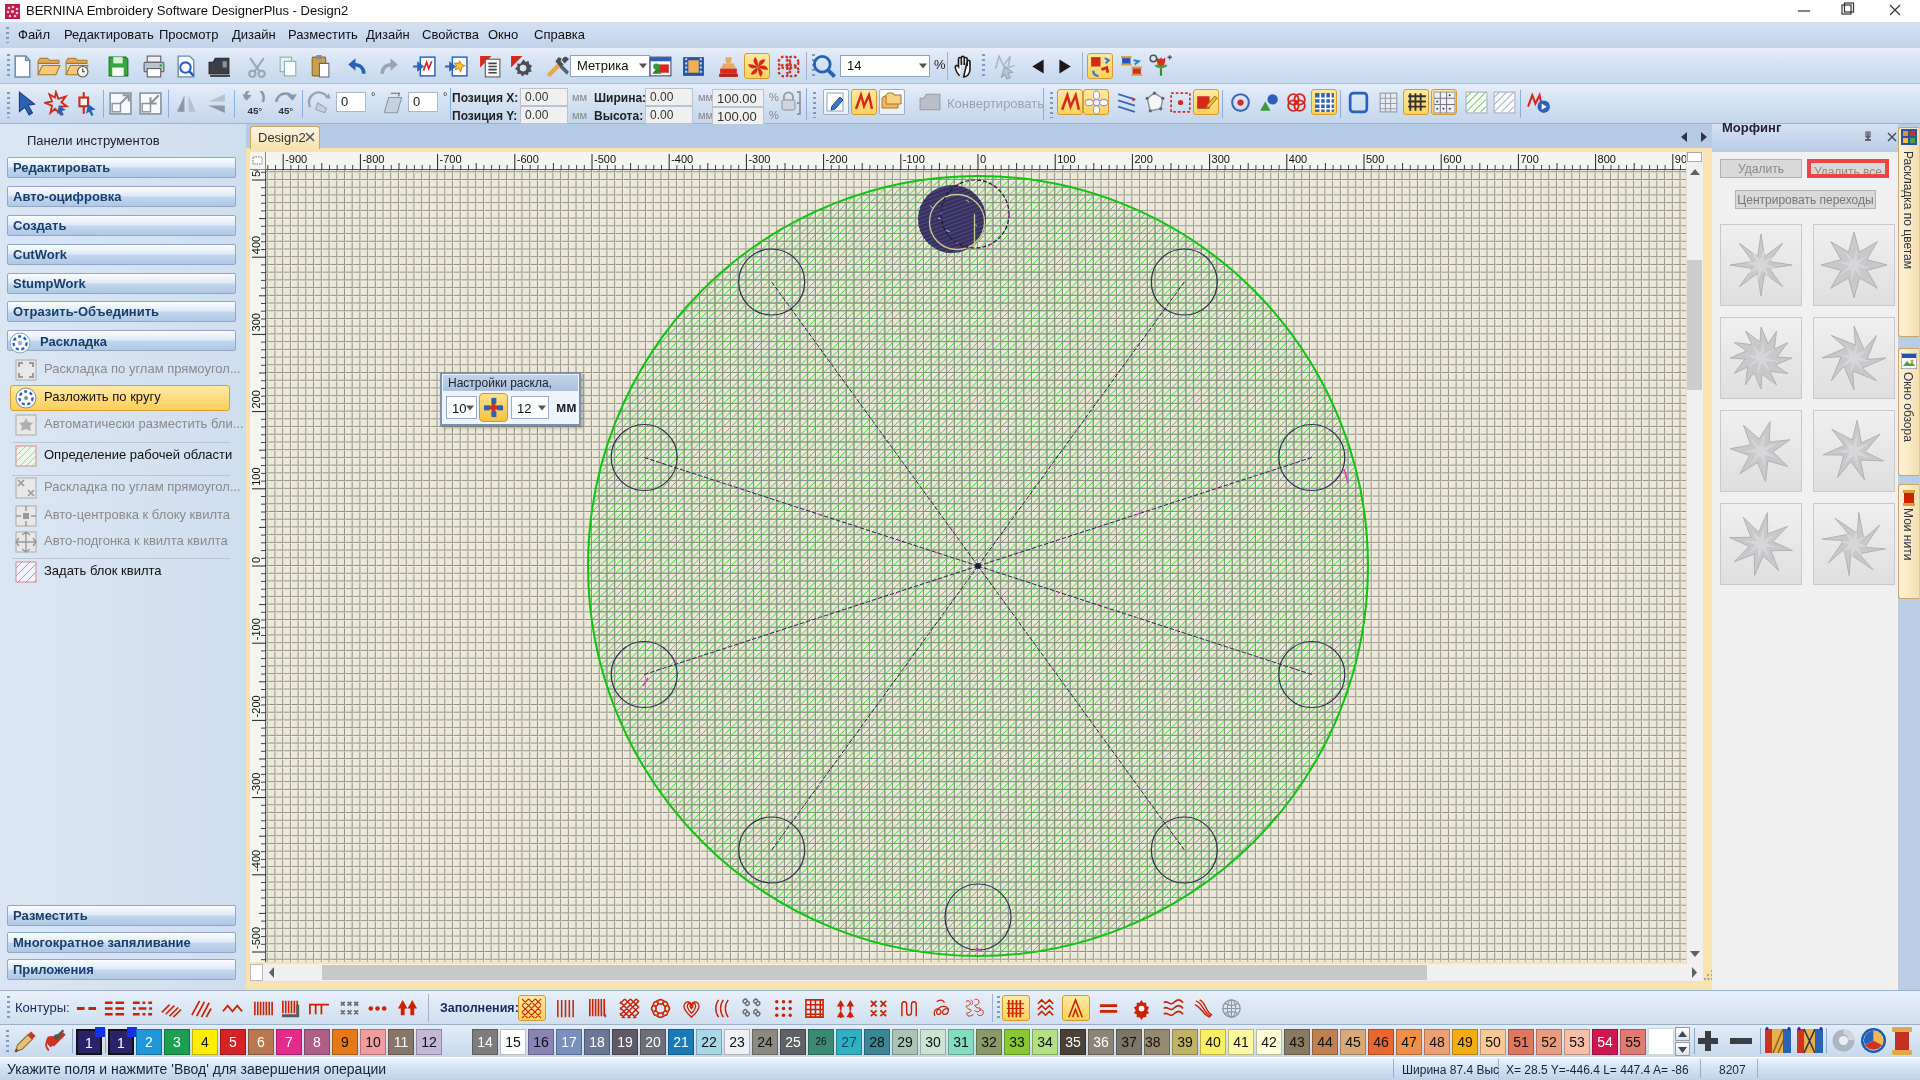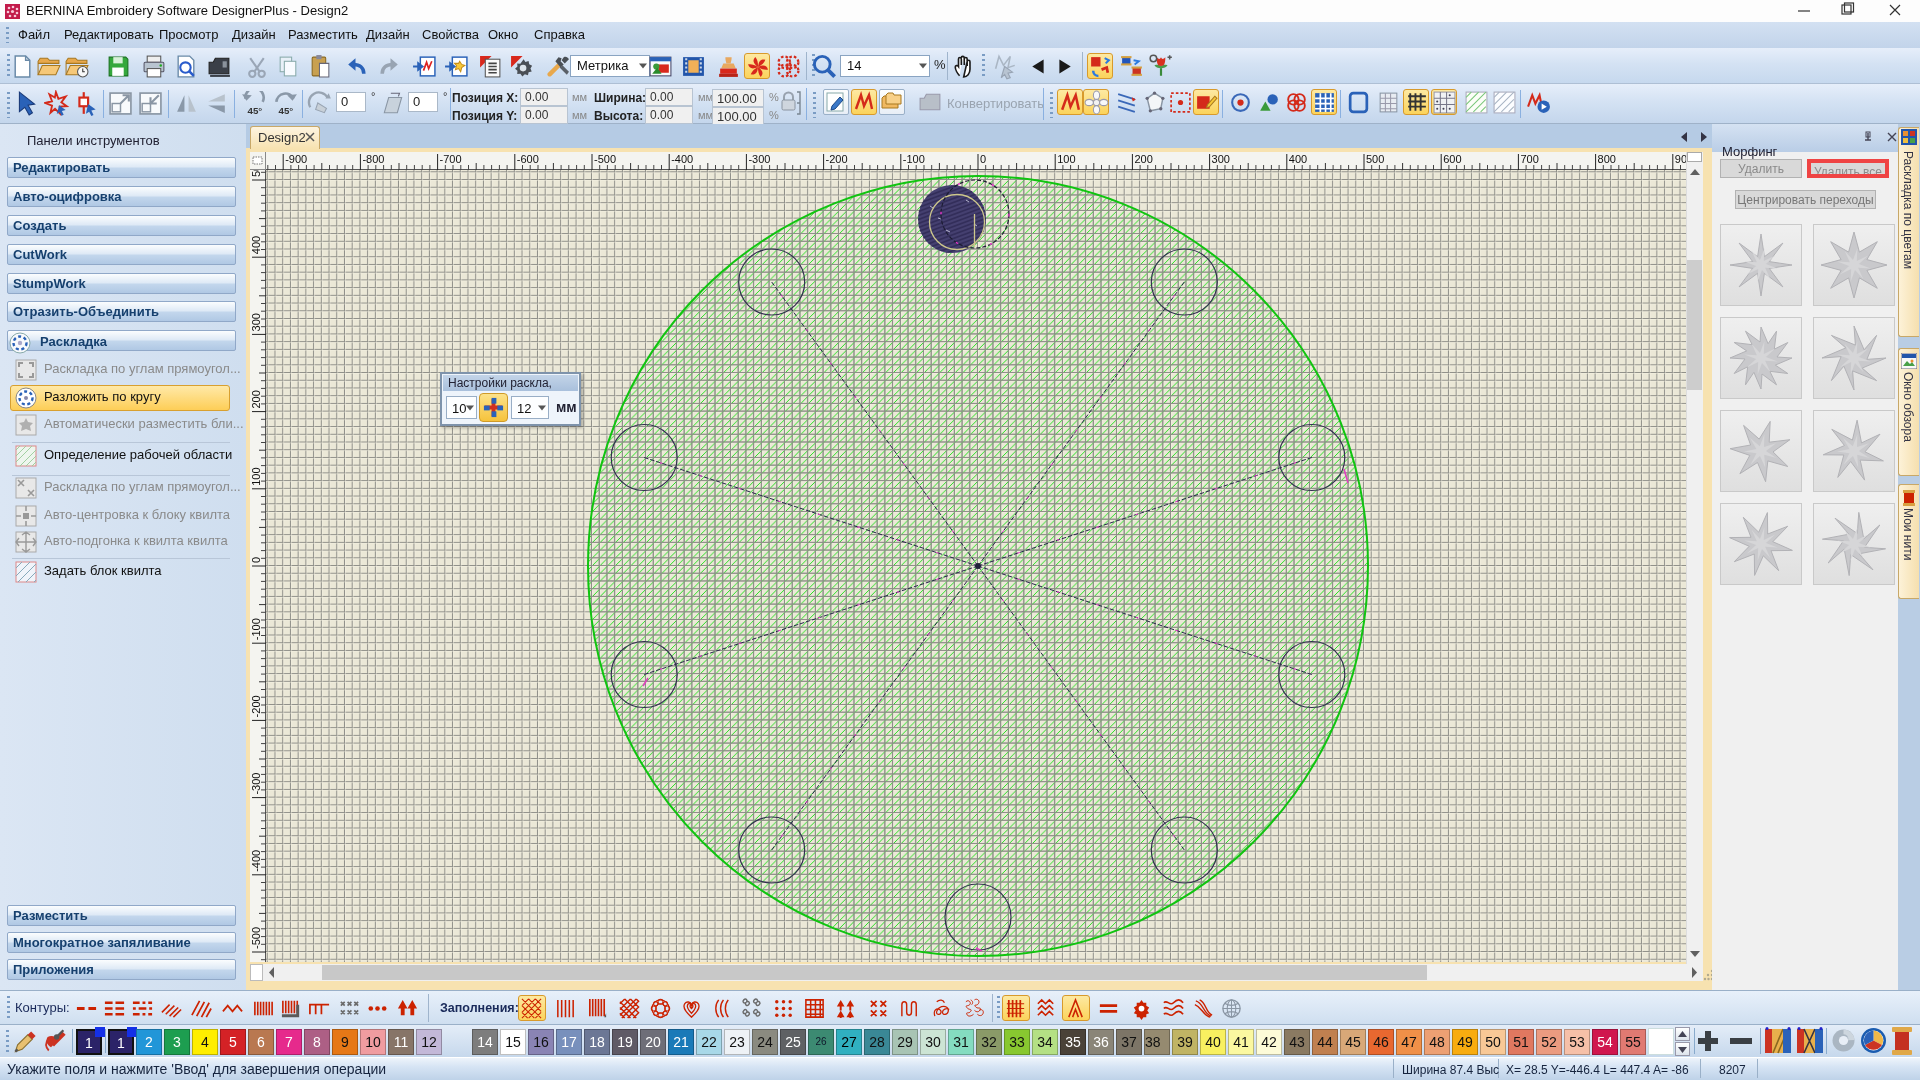--- a/index.html
+++ b/index.html
@@ -933,21 +933,21 @@
     <path d="M10 3h4v7h7v4h-7v7h-4v-7H3v-4h7z" fill="#d03020"></path>
     <rect x="10" y="2" width="5" height="6" fill="#2a62b8"></rect>
     <rect x="10" y="16" width="5" height="6" fill="#2a62b8"></rect>
     <rect x="2" y="10" width="6" height="5" fill="#2a62b8"></rect>
     <rect x="16" y="10" width="6" height="5" fill="#2a62b8"></rect>
   </svg>
 <div class="combo" style="left:511px;top:396px;width:38px;height:23px;padding:4px 0 0 5px;border-color:#99aec6;background:#fdfeff">12<span class="arr"></span></div>
 <div class="lbl" style="left:556px;top:399px;font-size:14px;font-weight:bold;color:#223">мм</div>
 <div class="abs" style="left:1712px;top:124px;width:186px;height:866px;background:#f0f0f0"></div>
 <div class="abs" style="left:1712px;top:124px;width:186px;height:28px;background:linear-gradient(#d5e2f2,#b9cde6)"></div>
-<div class="lbl" style="left:1722px;top:144px;font-size:13px;font-weight:normal;color:#223">Морфинг</div>
+<div class="lbl" style="left:1722px;top:120px;font-size:13px;font-weight:bold;color:#223">Морфинг</div>
 <svg class="abs" style="left:1864px;top:131px" width="34" height="13">
     <path d="M4 2v7M1 9h6M4 2h0" stroke="#445" stroke-width="1.4" fill="none"></path>
     <rect x="2" y="1" width="4" height="5" fill="none" stroke="#445"></rect>
     <path d="M24 2l8 8M32 2l-8 8" stroke="#445" stroke-width="1.4"></path>
   </svg>
 <div class="abs" style="left:1720px;top:159px;width:82px;height:19px;background:#d9d9d9;border:1px solid #b2b2b2;text-align:center;font-size:12px;color:#8a8a8a;padding-top:2px;white-space:nowrap;overflow:hidden">Удалить</div>
 <div class="abs" style="left:1807px;top:159px;width:82px;height:19px;background:#d9d9d9;border:4px solid #ef4444;text-align:center;font-size:12px;color:#8a8a8a;padding-top:2px;white-space:nowrap;overflow:hidden">Удалить все</div>
 <div class="abs" style="left:1735px;top:190px;width:141px;height:19px;background:#d9d9d9;border:1px solid #b2b2b2;text-align:center;font-size:12px;color:#777;padding-top:2px;white-space:nowrap;overflow:hidden">Центрировать переходы</div>
 <div class="abs" style="left:1720px;top:224px;width:82px;height:82px;background:linear-gradient(#efefef,#dfdfdf);border:1px solid #c9c9c9"></div>
 <svg class="abs" style="left:1720px;top:224px" width="82" height="82">
@@ -1218,21 +1218,21 @@
 <div class="abs" style="left:556px;top:1029px;width:26px;height:26px;background:#7890bc;border:1px solid rgba(0,0,0,0.25);text-align:center;font-size:14px;color:#fff;line-height:24px">17</div>
 <div class="abs" style="left:584px;top:1029px;width:26px;height:26px;background:#6c7795;border:1px solid rgba(0,0,0,0.25);text-align:center;font-size:14px;color:#fff;line-height:24px">18</div>
 <div class="abs" style="left:612px;top:1029px;width:26px;height:26px;background:#5f5a66;border:1px solid rgba(0,0,0,0.25);text-align:center;font-size:14px;color:#fff;line-height:24px">19</div>
 <div class="abs" style="left:640px;top:1029px;width:26px;height:26px;background:#6e6e78;border:1px solid rgba(0,0,0,0.25);text-align:center;font-size:14px;color:#fff;line-height:24px">20</div>
 <div class="abs" style="left:668px;top:1029px;width:26px;height:26px;background:#1a7ab8;border:1px solid rgba(0,0,0,0.25);text-align:center;font-size:14px;color:#fff;line-height:24px">21</div>
 <div class="abs" style="left:696px;top:1029px;width:26px;height:26px;background:#a8d8e8;border:1px solid rgba(0,0,0,0.25);text-align:center;font-size:14px;color:#111;line-height:24px">22</div>
 <div class="abs" style="left:724px;top:1029px;width:26px;height:26px;background:#eef2f6;border:1px solid rgba(0,0,0,0.25);text-align:center;font-size:14px;color:#111;line-height:24px">23</div>
 <div class="abs" style="left:752px;top:1029px;width:26px;height:26px;background:#8a8a80;border:1px solid rgba(0,0,0,0.25);text-align:center;font-size:14px;color:#111;line-height:24px">24</div>
 <div class="abs" style="left:780px;top:1029px;width:26px;height:26px;background:#5f6164;border:1px solid rgba(0,0,0,0.25);text-align:center;font-size:14px;color:#fff;line-height:24px">25</div>
 <div class="abs" style="left:808px;top:1029px;width:26px;height:26px;background:#3c8a72;border:1px solid rgba(0,0,0,0.25);text-align:center;font-size:10px;color:#0f172a;line-height:24px">26</div>
-<div class="abs" style="left:836px;top:1029px;width:26px;height:26px;background:#30b0c0;border:1px solid rgba(0,0,0,0.25);text-align:center;font-size:14px;color:#000000;line-height:24px">27</div>
+<div class="abs" style="left:836px;top:1029px;width:26px;height:26px;background:#30b0c0;border:1px solid rgba(0,0,0,0.25);text-align:center;font-size:14px;color:#0c4a6e;line-height:24px">27</div>
 <div class="abs" style="left:864px;top:1029px;width:26px;height:26px;background:#3a8896;border:1px solid rgba(0,0,0,0.25);text-align:center;font-size:14px;color:#111;line-height:24px">28</div>
 <div class="abs" style="left:892px;top:1029px;width:26px;height:26px;background:#a8c4b4;border:1px solid rgba(0,0,0,0.25);text-align:center;font-size:14px;color:#111;line-height:24px">29</div>
 <div class="abs" style="left:920px;top:1029px;width:26px;height:26px;background:#cce4d4;border:1px solid rgba(0,0,0,0.25);text-align:center;font-size:14px;color:#111;line-height:24px">30</div>
 <div class="abs" style="left:948px;top:1029px;width:26px;height:26px;background:#84dcc0;border:1px solid rgba(0,0,0,0.25);text-align:center;font-size:14px;color:#111;line-height:24px">31</div>
 <div class="abs" style="left:976px;top:1029px;width:26px;height:26px;background:#8a9a68;border:1px solid rgba(0,0,0,0.25);text-align:center;font-size:14px;color:#111;line-height:24px">32</div>
 <div class="abs" style="left:1004px;top:1029px;width:26px;height:26px;background:#88c830;border:1px solid rgba(0,0,0,0.25);text-align:center;font-size:14px;color:#111;line-height:24px">33</div>
 <div class="abs" style="left:1032px;top:1029px;width:26px;height:26px;background:#b4e084;border:1px solid rgba(0,0,0,0.25);text-align:center;font-size:14px;color:#111;line-height:24px">34</div>
 <div class="abs" style="left:1060px;top:1029px;width:26px;height:26px;background:#4a4238;border:1px solid rgba(0,0,0,0.25);text-align:center;font-size:14px;color:#fff;line-height:24px">35</div>
 <div class="abs" style="left:1088px;top:1029px;width:26px;height:26px;background:#8a8578;border:1px solid rgba(0,0,0,0.25);text-align:center;font-size:14px;color:#fff;line-height:24px">36</div>
 <div class="abs" style="left:1116px;top:1029px;width:26px;height:26px;background:#7d7567;border:1px solid rgba(0,0,0,0.25);text-align:center;font-size:14px;color:#111;line-height:24px">37</div>

